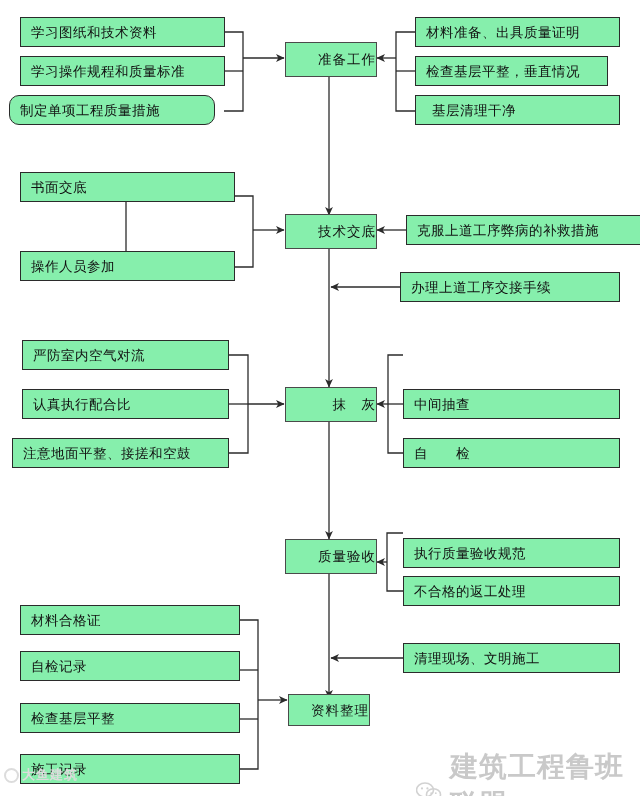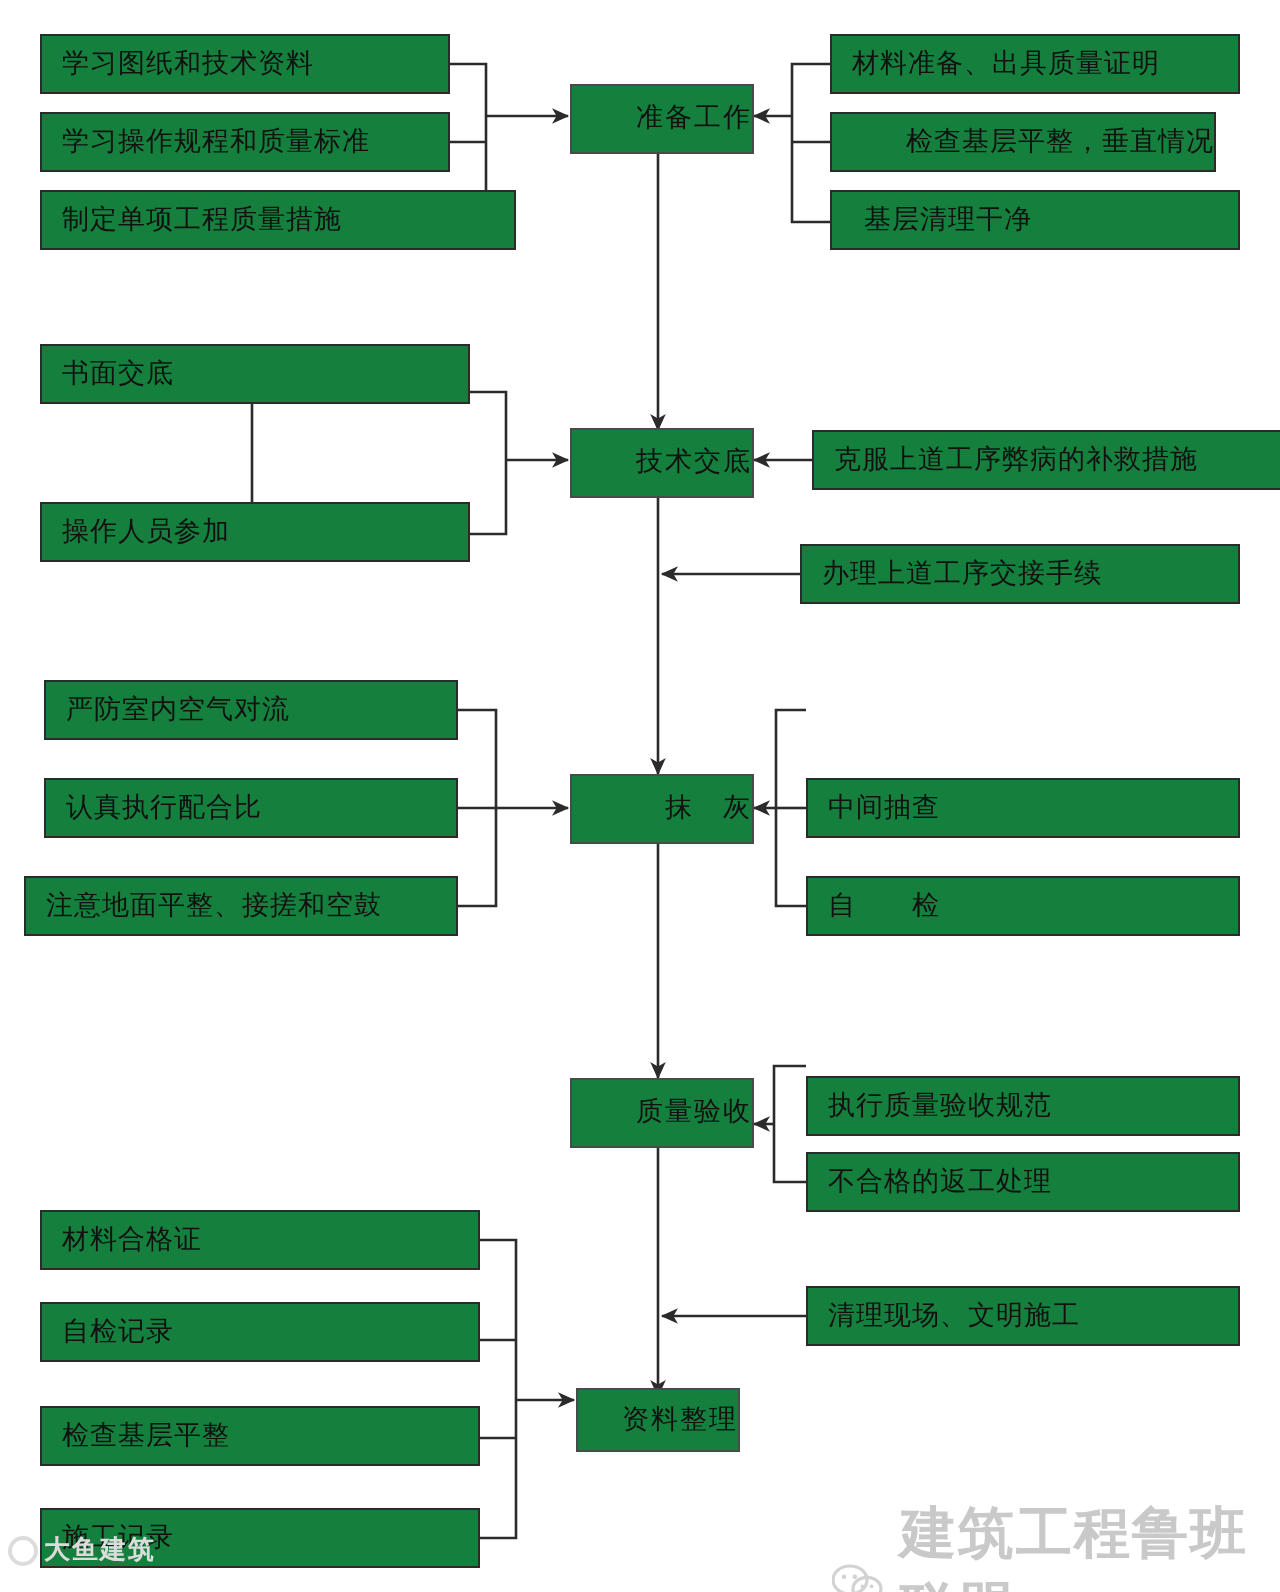--- a/index.html
+++ b/index.html
@@ -9,21 +9,21 @@
     font-family:"DejaVu Sans","Liberation Sans",sans-serif;
     overflow:hidden;
     position:relative;
   }
   #stage{position:absolute;left:0;top:0;width:640px;height:796px;}
   svg#wires{position:absolute;left:0;top:0;width:640px;height:796px;pointer-events:none;}
   .node{
     position:absolute;
     box-sizing:border-box;
     border:1px solid #2b2b2b;
-    background:#15803d;
+    background:#86efac;
     display:flex;
     align-items:center;
     color:#111111;
     font-size:13.5px;
     line-height:1.1;
     white-space:nowrap;
     letter-spacing:.5px;
   }
   .node.left{justify-content:flex-start;padding-left:10px;}
   .node.right{justify-content:flex-start;padding-left:10px;}
@@ -108,32 +108,32 @@
       <path d="M403,658 H331" marker-end="url(#ah)"></path>
     </g>
   </svg>
 
   <div class="node left" style="left:20px;top:17px;width:205px;height:30px;">
     <span>学习图纸和技术资料</span>
   </div>
   <div class="node left" style="left:20px;top:56px;width:205px;height:30px;">
     <span>学习操作规程和质量标准</span>
   </div>
-  <div class="node left" style="left:20px;top:95px;width:238px;height:30px;">
+  <div class="node left" style="left:9px;top:95px;width:206px;height:30px;border-radius:10px;">
     <span>制定单项工程质量措施</span>
   </div>
 
   <div class="node proc" style="left:285px;top:42px;width:92px;height:35px;">
     <span>准备工作</span>
   </div>
 
   <div class="node right" style="left:415px;top:17px;width:205px;height:30px;">
     <span>材料准备、出具质量证明</span>
   </div>
-  <div class="node right" style="left:415px;top:56px;width:193px;height:30px;justify-content:flex-end;">
+  <div class="node right" style="left:415px;top:56px;width:193px;height:30px;">
     <span>检查基层平整，垂直情况</span>
   </div>
   <div class="node right" style="left:415px;top:95px;width:205px;height:30px;padding-left:16px;">
     <span>基层清理干净</span>
   </div>
 
   <div class="node left" style="left:20px;top:172px;width:215px;height:30px;">
     <span>书面交底</span>
   </div>
   <div class="node left" style="left:20px;top:251px;width:215px;height:30px;">

